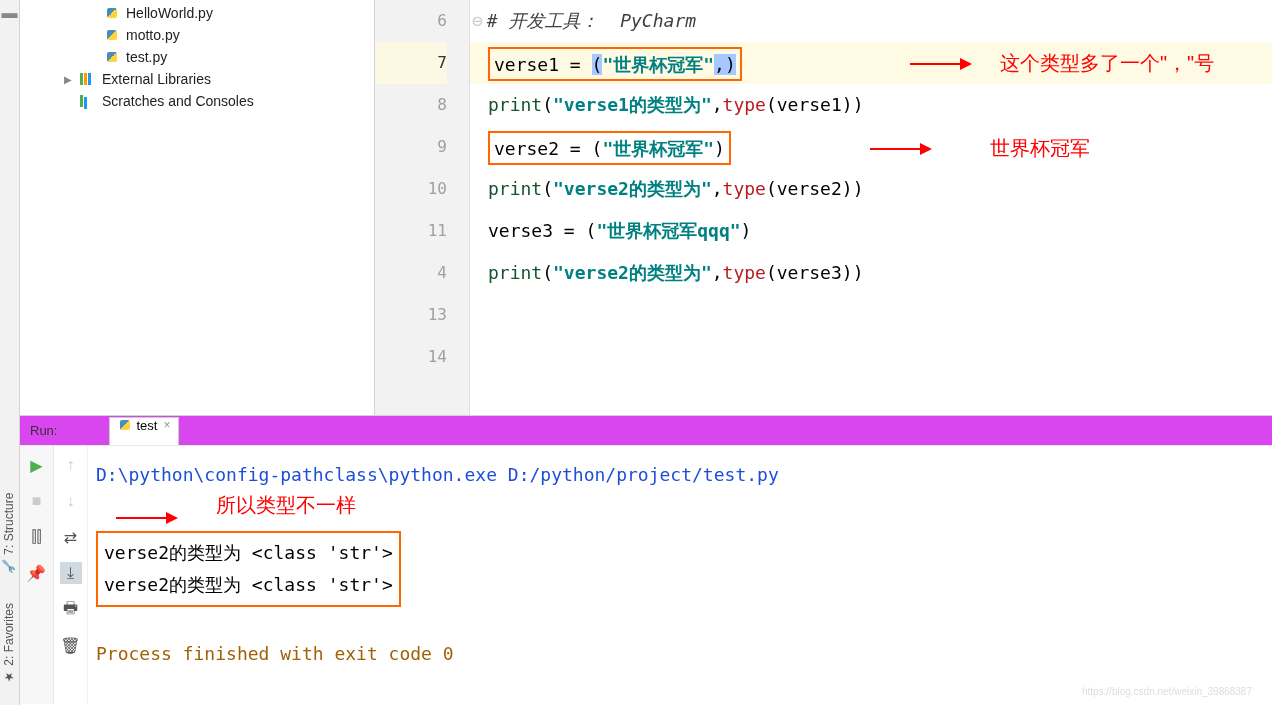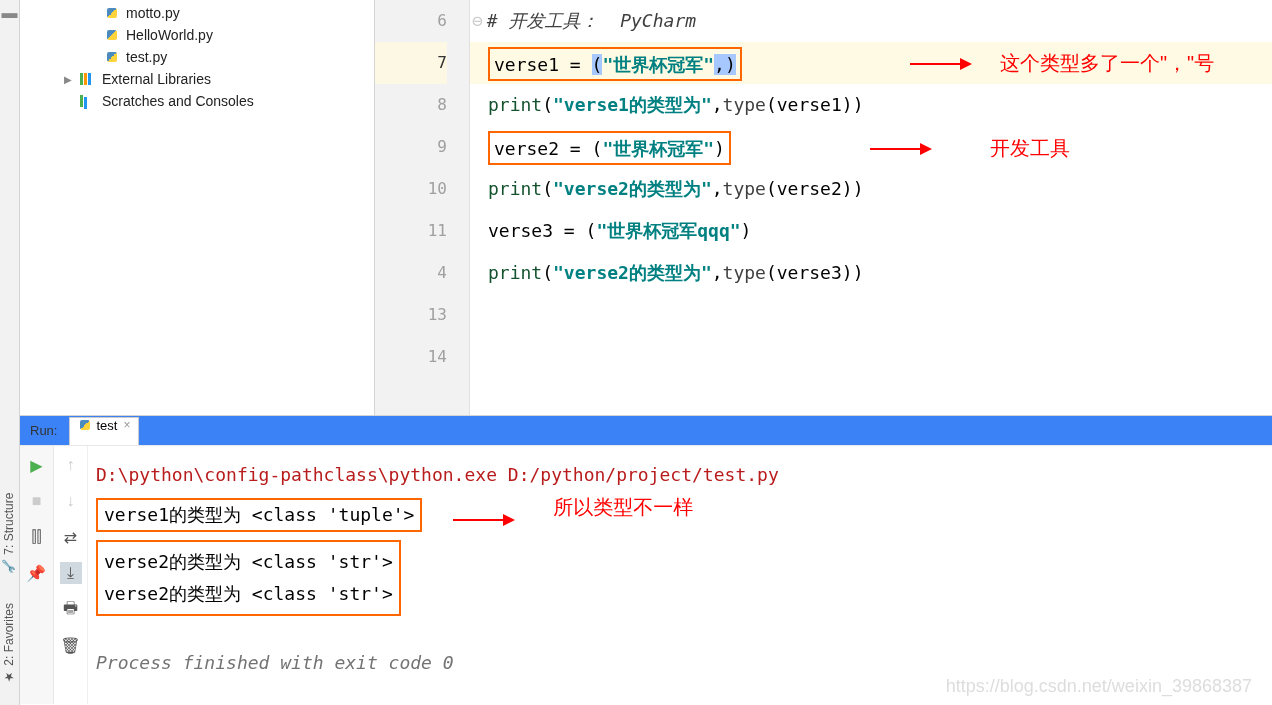--- a/index.html
+++ b/index.html
@@ -21,69 +21,69 @@
 .gutter .ln.active { color: #333; }
 .gutter-line-active { background: #fcf8e3; }
 .code { flex: 1; font-family: "Consolas", "SimSun", monospace; font-size: 18px; position: relative; }
 .code-line { height: 42px; line-height: 42px; padding-left: 18px; white-space: pre; }
 .code-line.active { background: #fffae3; }
 .c-comment { color: #404040; font-style: italic; margin-top: 40px; }
 .c-var { color: #000; }
 .c-op { color: #000; }
 .c-str { color: #008080; font-weight: bold; }
 .c-func { color: #14532d; }
-.c-builtin { color: #404040; }
+.c-builtin { color: #b91c1c; }
 .highlight-box { border: 2px solid #ff6600; padding: 0 4px; display: inline-block; line-height: 32px; height: 34px; vertical-align: middle; }
 .sel { background: #a6c8ff; }
 .arrow-right { display: inline-block; width: 60px; height: 2px; background: #ff0000; position: relative; vertical-align: middle; }
 .arrow-right::after { content: ""; position: absolute; right: -2px; top: -5px; border-left: 12px solid #ff0000; border-top: 6px solid transparent; border-bottom: 6px solid transparent; }
 .red-note { color: #ff0000; font-size: 20px; font-family: "SimSun", sans-serif; }
 .annotations { position: absolute; pointer-events: none; }
 .run-panel { border-top: 1px solid #d4d4d4; height: 290px; position: relative; }
-.run-header { height: 30px; display: flex; align-items: center; padding-left: 10px; border-bottom: 1px solid #e8e8e8; background: #3b82f6; }
+.run-header { height: 30px; display: flex; align-items: center; padding-left: 10px; border-bottom: 1px solid #e8e8e8; background: #d946ef; gap: 40px; }
 .run-label { font-size: 13px; margin-right: 12px; color: #333; }
 .run-tab { display: flex; align-items: flex-start; padding: 0 8px; height: 28px; background: #fff; border: 1px solid #ccc; border-bottom: none; }
 .run-tab .py-icon-sm { width: 14px; height: 14px; margin-right: 4px; position: relative; }
 .run-tab .py-icon-sm::before { content: ""; position: absolute; width: 10px; height: 10px; background: linear-gradient(135deg,#4b8bbe 50%,#ffd43b 50%); border-radius: 2px; top: 2px; left: 2px; }
 .run-tab .close { margin-left: 6px; color: #999; font-size: 12px; }
 .run-body { display: flex; height: 258px; }
 .run-toolbar { width: 34px; background: #f7f7f7; border-right: 1px solid #e8e8e8; display: flex; flex-direction: column; align-items: center; padding-top: 8px; gap: 14px; }
 .tb-btn { width: 22px; height: 22px; display: flex; align-items: center; justify-content: center; color: #555; cursor: pointer; font-size: 16px; }
 .tb-btn.play { color: #4caf50; }
 .run-toolbar2 { width: 34px; background: #fff; border-right: 1px solid #f0f0f0; display: flex; flex-direction: column; align-items: center; padding-top: 8px; gap: 14px; }
 .console { flex: 1; font-family: "Consolas","SimSun", monospace; font-size: 18px; padding: 12px 8px; position: relative; }
 .console-line { line-height: 34px; white-space: pre; }
-.cmd-line { color: #b91c1c; }
+.cmd-line { color: #1d4ed8; }
 .out-box { border: 2px solid #ff6600; display: inline-block; padding: 0 6px; line-height: 30px; margin-top: 6px; color: #000; }
 .out-box.multi { padding: 4px 6px; }
 .out-box.multi div { line-height: 32px; }
-.exit-line { color: #737373; margin-top: 30px; font-style: italic; }
+.exit-line { color: #a16207; margin-top: 30px; }
 .side-tabs { position: absolute; left: 0; bottom: 0; width: 20px; height: 290px; background: #f2f2f2; border-right: 1px solid #d4d4d4; }
 .side-tab { writing-mode: vertical-rl; transform: rotate(180deg); font-size: 12px; padding: 8px 2px; color: #555; cursor: pointer; display: flex; align-items: center; gap: 4px; }
 .side-tab-top { position: absolute; top: 70px; }
 .side-tab-bot { position: absolute; top: 180px; }
-.watermark { position: absolute; right: 20px; bottom: 8px; color: #ddd; font-size: 18px; font-family: Arial; text-align: center; }
+.watermark { position: absolute; right: 20px; bottom: 8px; color: #ddd; font-size: 10px; font-family: Arial; text-align: center; }
 .folder-icon { color: #888; font-size: 16px; }
 </style>
 </head>
 <body>
 
 <div class="main-area">
   <div class="left-rail">
     <span class="folder-icon">▬</span>
   </div>
 
   <div class="project-tree">
     <div class="tree-item tree-indent-1">
       <span class="py-icon"></span>
-      <span>motto.py</span>
+      <span>HelloWorld.py</span>
     </div>
     <div class="tree-item tree-indent-1">
       <span class="py-icon"></span>
-      <span>HelloWorld.py</span>
+      <span>motto.py</span>
     </div>
     <div class="tree-item tree-indent-1">
       <span class="py-icon"></span>
       <span>test.py</span>
     </div>
     <div class="tree-item tree-indent-root">
       <span class="arrow-icon">▶</span>
       <span class="lib-icon">
           <span style="background:#4caf50"></span>
           <span style="background:#ff9800"></span>
@@ -122,21 +122,21 @@
       <div class="code-line"><span class="c-func">print</span><span>(</span><span class="c-str">"verse2的类型为"</span><span>,</span><span class="c-builtin">type</span><span>(verse3))</span></div>
       <div class="code-line"></div>
       <div class="code-line"></div>
 
       <div class="annotations" style="top:50px;left:440px;display:flex;align-items:center;gap:30px">
         <span class="arrow-right"></span>
         <span class="red-note">这个类型多了一个"，"号</span>
       </div>
       <div class="annotations" style="top:135px;left:400px;display:flex;align-items:center;gap:60px">
         <span class="arrow-right"></span>
-        <span class="red-note">开发工具</span>
+        <span class="red-note">世界杯冠军</span>
       </div>
     </div>
   </div>
 </div>
 
 <div class="run-panel">
   <div class="side-tabs">
     <div class="side-tab side-tab-top">🔧 <span>7: Structure</span></div>
     <div class="side-tab side-tab-bot">★ <span>2: Favorites</span></div>
   </div>
@@ -160,21 +160,21 @@
     <div class="run-toolbar2">
       <div class="tb-btn" style="color:#ccc">↑</div>
       <div class="tb-btn" style="color:#ccc">↓</div>
       <div class="tb-btn">⇄</div>
       <div class="tb-btn" style="background:#d0d8e0">⤓</div>
       <div class="tb-btn">🖶</div>
       <div class="tb-btn">🗑</div>
     </div>
     <div class="console">
       <div class="console-line cmd-line">D:\python\config-pathclass\python.exe D:/python/project/test.py</div>
-      <div><span class="out-box">verse1的类型为 &lt;class 'tuple'&gt;</span>
+      <div>
         <span style="display:inline-flex;align-items:flex-end;margin-left:20px">
           <span class="arrow-right"></span>
           <span class="red-note" style="margin-left:40px">所以类型不一样</span>
         </span>
       </div>
       <div class="out-box multi" style="margin-top:8px">
         <div>verse2的类型为 &lt;class 'str'&gt;</div>
         <div>verse2的类型为 &lt;class 'str'&gt;</div>
       </div>
       <div class="console-line exit-line">Process finished with exit code 0</div>

